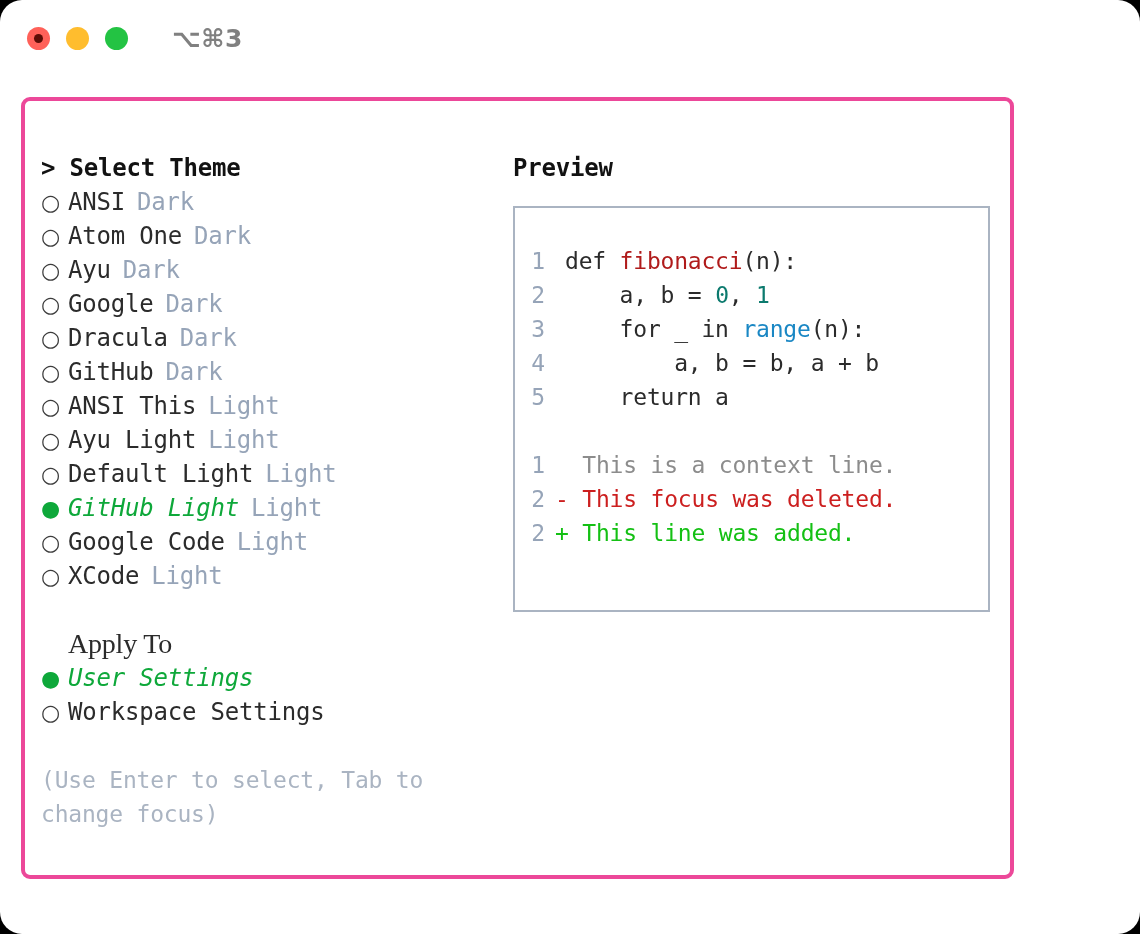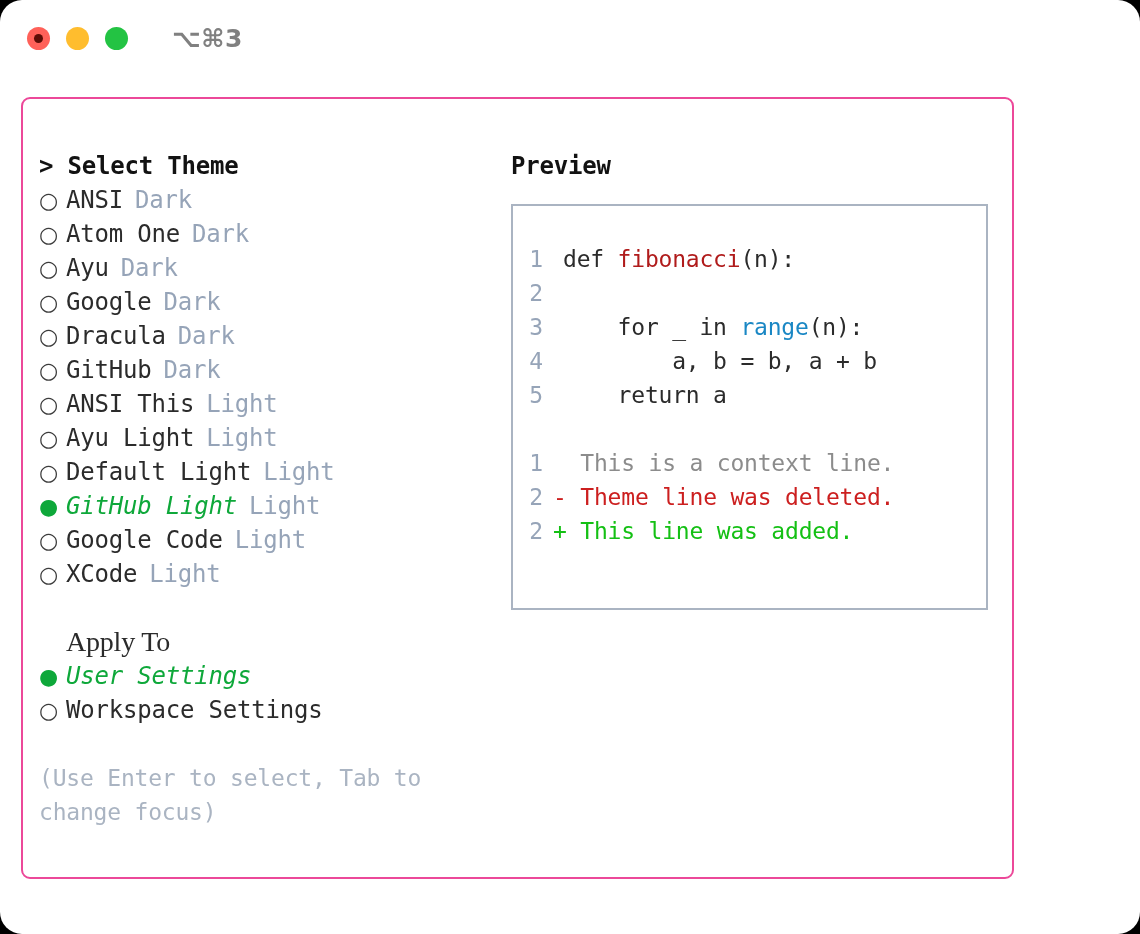--- a/index.html
+++ b/index.html
@@ -66,21 +66,21 @@
     font-family: "DejaVu Sans", "Liberation Sans", sans-serif;
   }
 
   
   .panel {
     position: absolute;
     left: 21px;
     top: 97px;
     width: 993px;
     height: 782px;
-    border: 2px solid #ec4899;
+    border: 4px solid #ec4899;
     border-radius: 9px;
     background: #ffffff;
   }
 
   .panel-inner {
     position: absolute;
     left: 0; top: 0;
     width: 100%;
     height: 100%;
     display: flex;
@@ -261,29 +261,29 @@
 
         <div class="hint">(Use Enter to select, Tab to change focus)</div>
       </div>
 
       <div class="right-col">
         <div class="preview-head">Preview</div>
 
         <div class="preview-box">
           <div class="code-area" id="code-area">
               <div class="code-line"><span class="ln">1</span><span class="code-text"><span class="tok-plain">def </span><span class="tok-fn">fibonacci</span><span class="tok-plain">(n):</span></span></div>
-              <div class="code-line"><span class="ln">2</span></div>
+              <div class="code-line"><span class="ln">2</span><span class="code-text"><span class="tok-plain">    a, b = </span><span class="tok-num">0</span><span class="tok-plain">, </span><span class="tok-num">1</span></span></div>
               <div class="code-line"><span class="ln">3</span><span class="code-text"><span class="tok-plain">    for _ in </span><span class="tok-build">range</span><span class="tok-plain">(n):</span></span></div>
               <div class="code-line"><span class="ln">4</span><span class="code-text"><span class="tok-plain">        a, b = b, a + b</span></span></div>
               <div class="code-line"><span class="ln">5</span><span class="code-text"><span class="tok-plain">    return a</span></span></div>
             </div>
           <div class="blank-line"></div>
           <div id="diff-area">
               <div class="code-line"><span class="ln">1</span><span class="diff-ctx"> </span><span> </span><span class="diff-ctx">This is a context line.</span></div>
-              <div class="code-line"><span class="ln">2</span><span class="diff-del">-</span><span> </span><span class="diff-del">Theme line was deleted.</span></div>
+              <div class="code-line"><span class="ln">2</span><span class="diff-del">-</span><span> </span><span class="diff-del">This focus was deleted.</span></div>
               <div class="code-line"><span class="ln">2</span><span class="diff-add">+</span><span> </span><span class="diff-add">This line was added.</span></div>
             </div>
         </div>
       </div>
 
     </div>
   </div>
 </div>
 
 </body></html>

